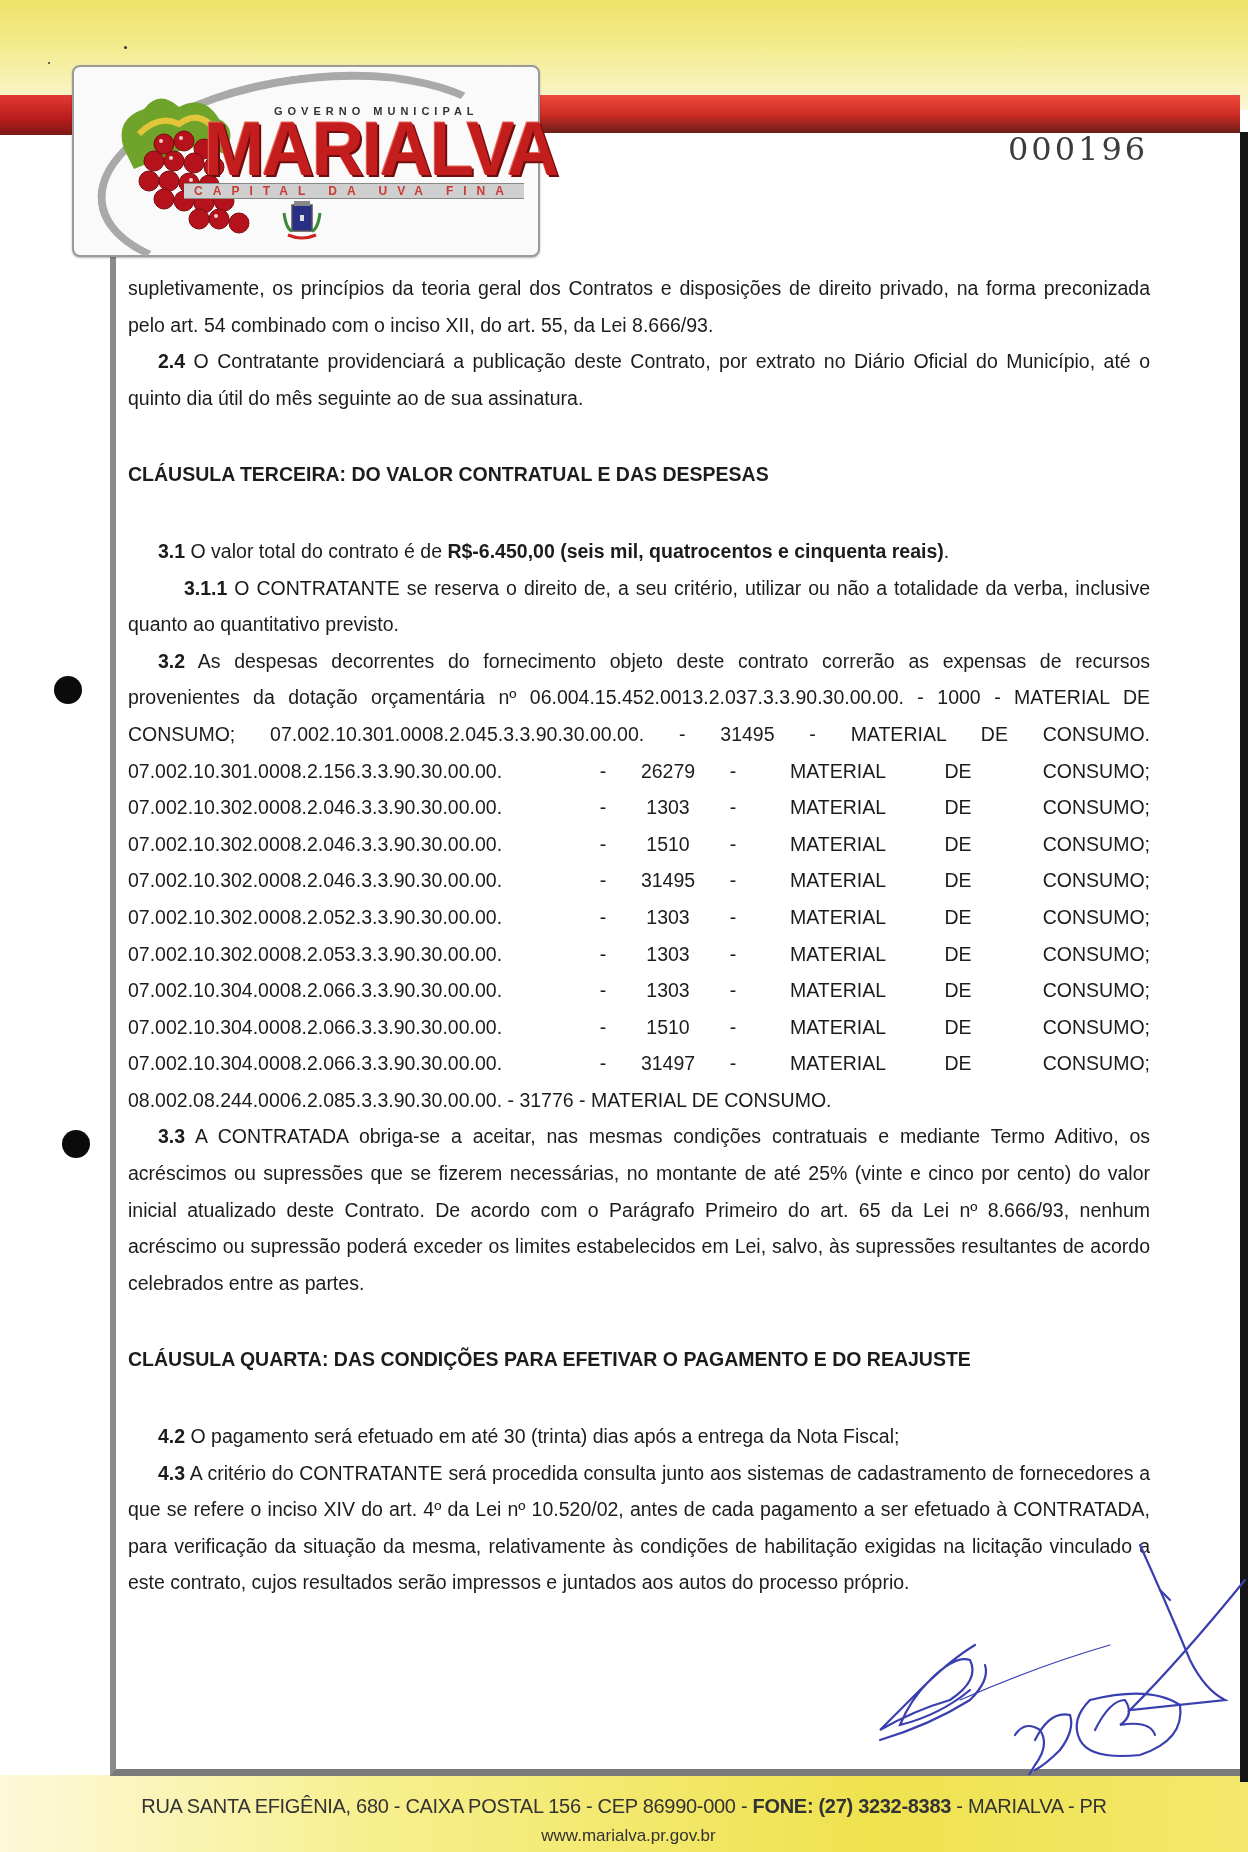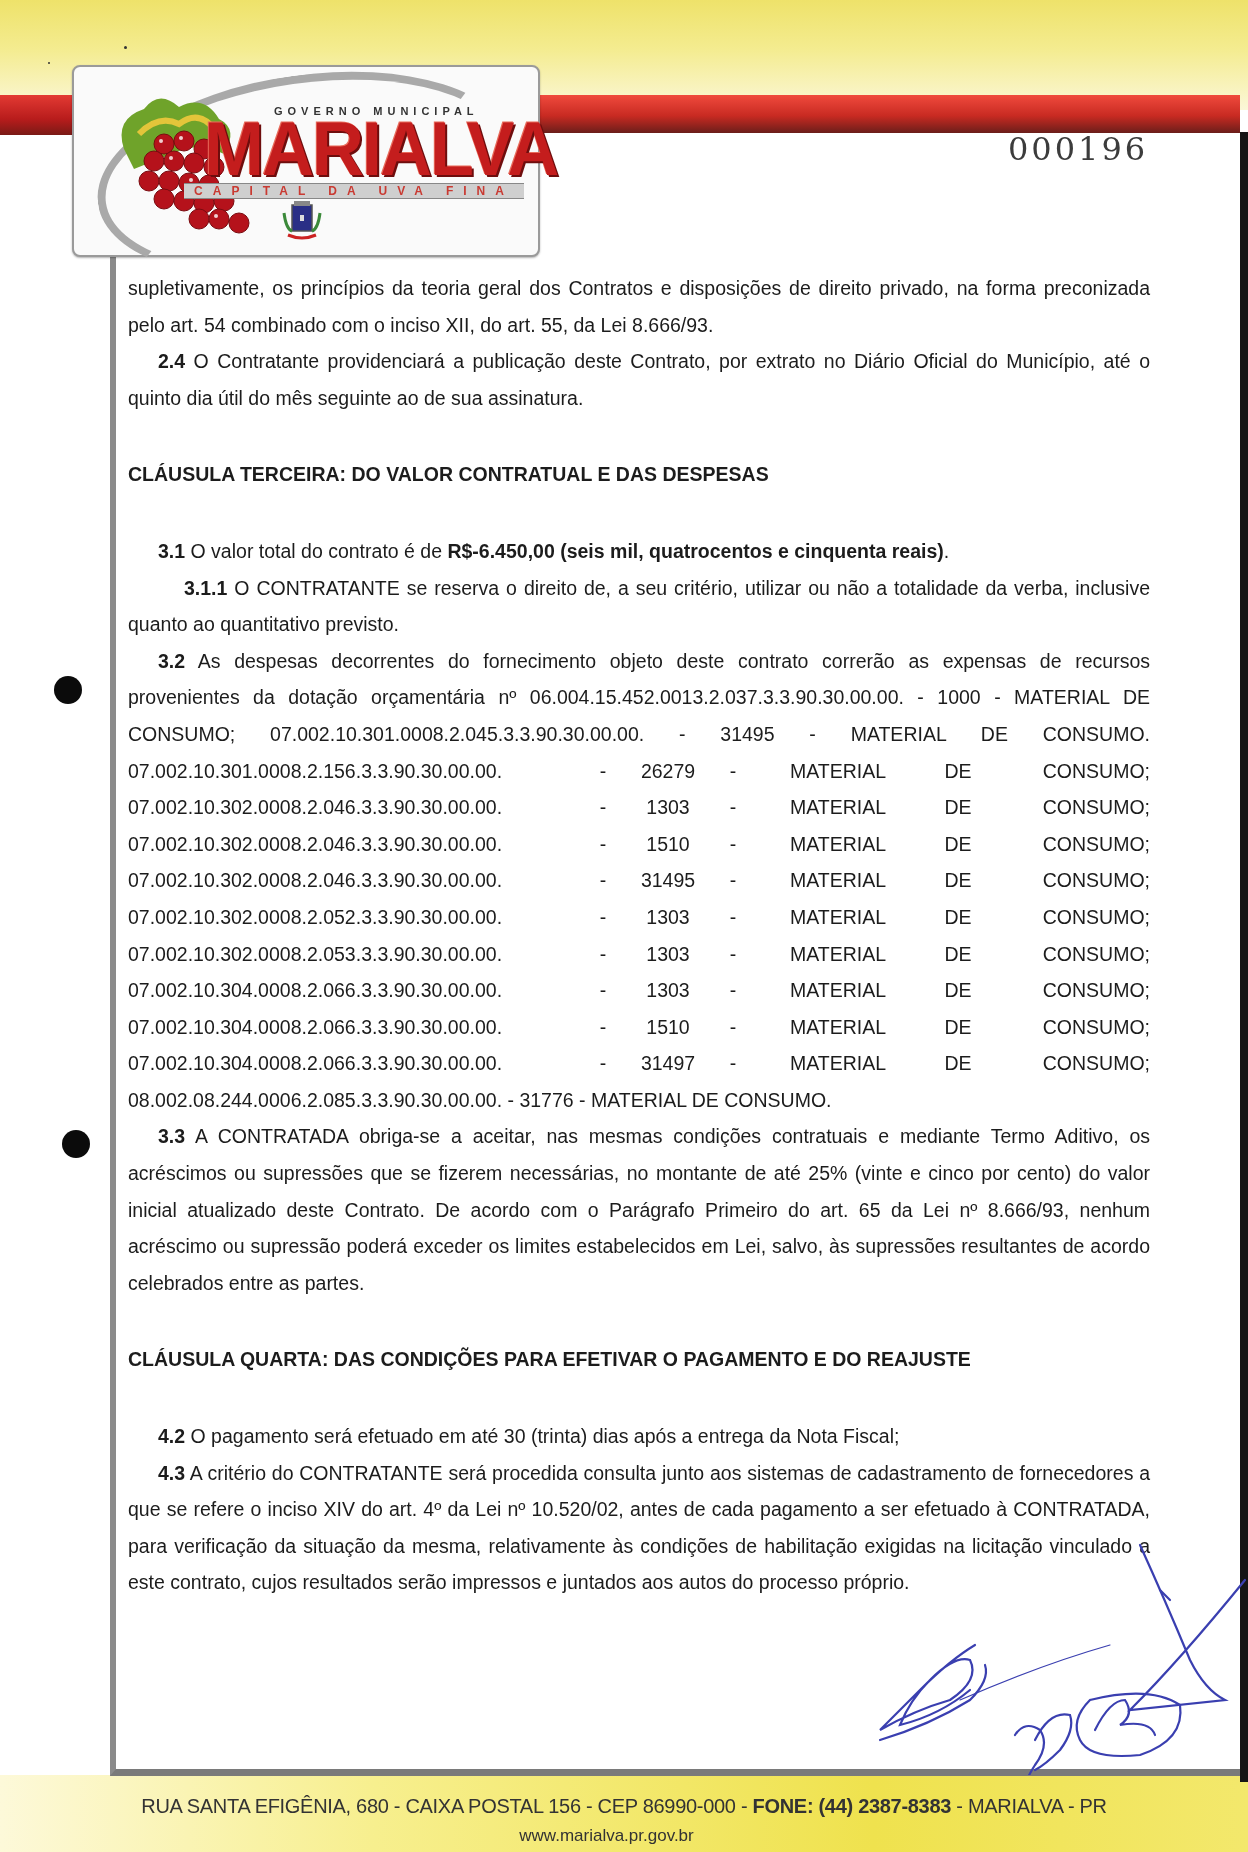--- a/index.html
+++ b/index.html
@@ -91,21 +91,21 @@
   .alloc-dash2 { width: 50px; text-align: center; }
   .alloc-mat { width: 160px; text-align: center; }
   .alloc-de { width: 80px; text-align: center; }
   .alloc-cons { flex: 1; text-align: right; }
   .footer-line1 {
     position: absolute; left: 0; width: 1248px; top: 1795px; text-align: center;
     font-size: 20px; color: #333; letter-spacing: -0.3px;
   }
   .footer-line2 {
     position: absolute; left: 0; width: 1213px; top: 1826px; text-align: center;
-    font-size: 17px; color: #333;
+    font-size: 17px; color: #333; padding-left: 22px;
   }
   .signatures { position: absolute; left: 820px; top: 1540px; width: 428px; height: 235px; pointer-events: none; }
   .speck { position: absolute; width: 3px; height: 3px; background: #333; border-radius: 50%; }
 </style>
 </head>
 <body>
 
 <div class="top-band"></div>
 <div class="bottom-band"></div>
 <div class="red-bar-left"></div>
@@ -276,14 +276,14 @@
     <path d="M155 105 Q130 120 100 150 Q80 170 60 190 Q95 170 130 160 Q160 140 150 120 Q135 115 110 140 Q90 160 80 185 Q120 175 150 150"></path>
     <path d="M60 200 Q110 185 150 160 Q170 140 165 125"></path>
     <path d="M140 160 Q220 125 290 105" stroke-width="1.2"></path>
     <path d="M195 195 Q205 180 220 190 Q230 205 215 225 Q205 240 200 260"></path>
     <path d="M215 200 Q230 170 250 175 Q255 190 240 210 Q225 225 215 230"></path>
     <path d="M270 160 Q330 145 360 165 Q365 200 320 215 Q270 220 260 200 Q250 180 270 160"></path>
     <path d="M275 190 Q290 160 305 160 Q315 175 300 185 Q330 180 335 195"></path>
   </g>
 </svg>
 
-<div class="footer-line1"><span>RUA SANTA EFIGÊNIA, 680 - CAIXA POSTAL 156 - CEP 86990-000 - </span><span class="b">FONE: (44) 2387-8383</span><span> - MARIALVA - PR</span></div>
+<div class="footer-line1"><span>RUA SANTA EFIGÊNIA, 680 - CAIXA POSTAL 156 - CEP 86990-000 - </span><span class="b">FONE: (27) 3232-8383</span><span> - MARIALVA - PR</span></div>
 <div class="footer-line2">www.marialva.pr.gov.br</div>
 
 </body></html>

